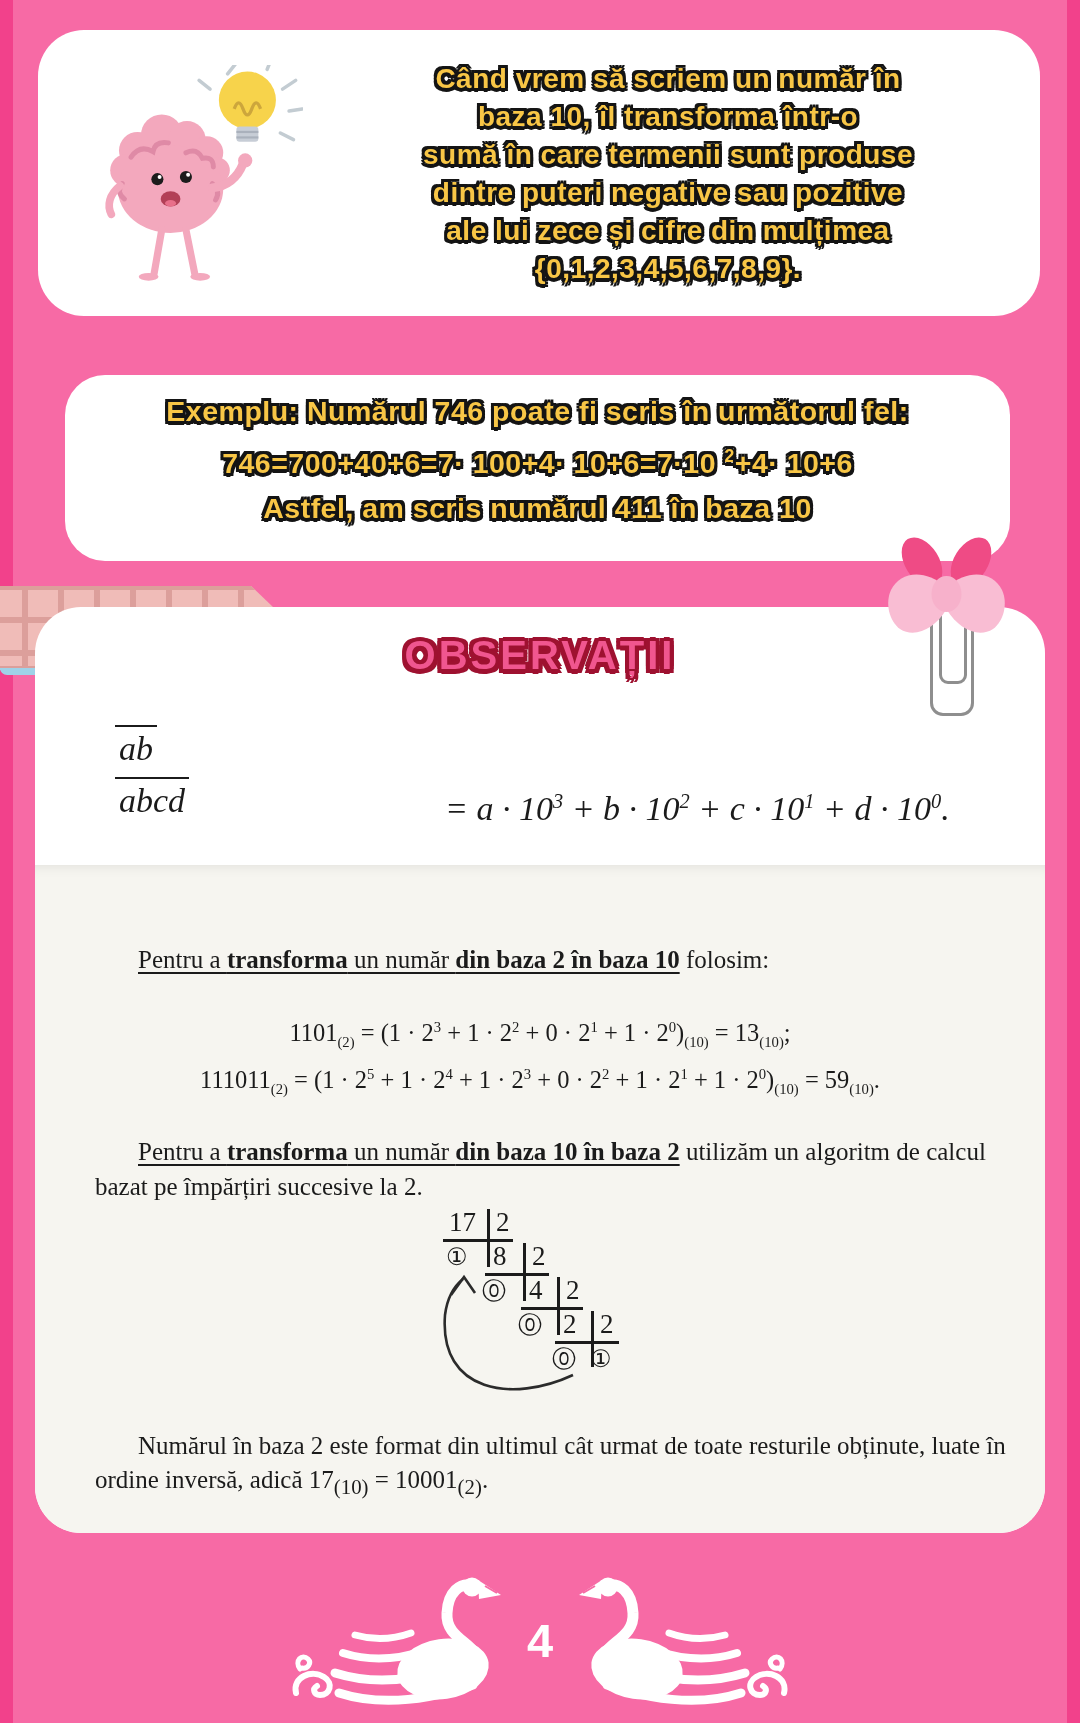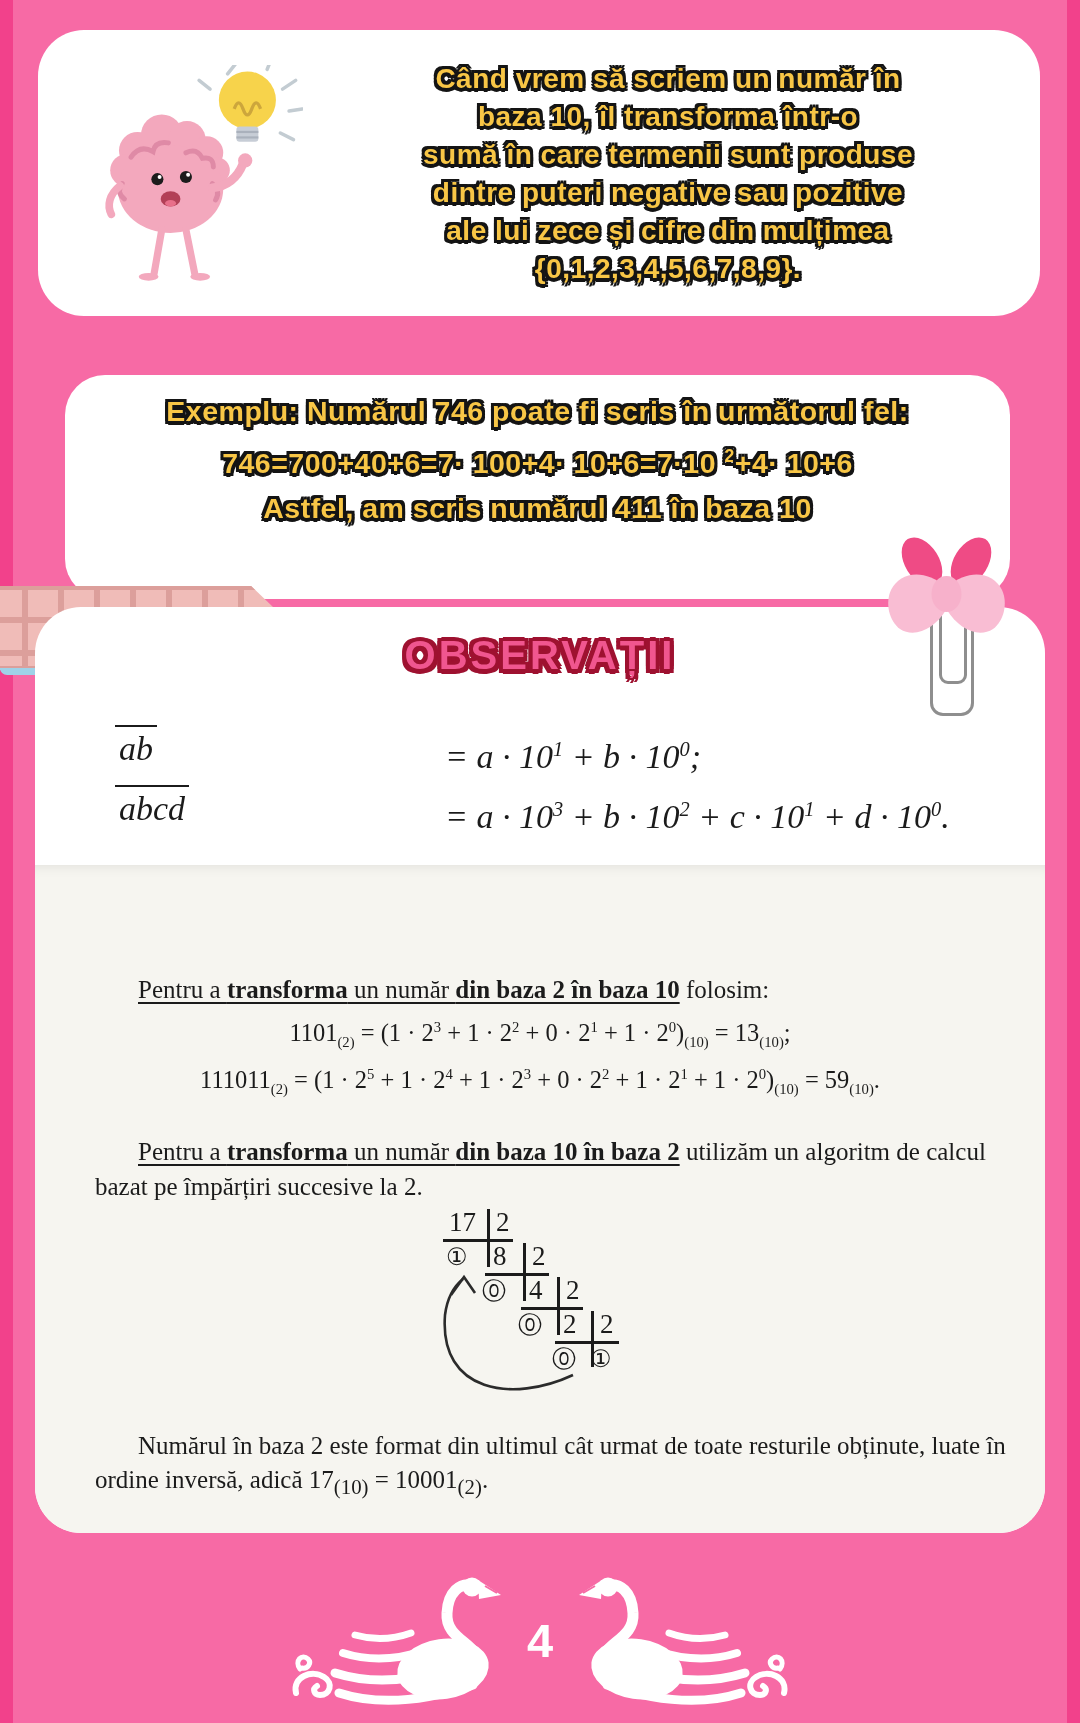--- a/index.html
+++ b/index.html
@@ -111,49 +111,48 @@
     <div class="abs yellow intro-lines" style="left:280px;top:30px;width:700px;">
       <div>Când vrem să scriem un număr în</div>
       <div>baza 10, îl transforma într-o</div>
       <div>sumă în care termenii sunt produse</div>
       <div>dintre puteri negative sau pozitive</div>
       <div>ale lui zece și cifre din mulțimea</div>
       <div>{0,1,2,3,4,5,6,7,8,9}.</div>
     </div>
   </div>
 
-  <div class="card" style="left:65px;top:375px;width:945px;height:224px;border-radius:40px;">
+  <div class="card" style="left:65px;top:375px;width:945px;height:186px;border-radius:40px;">
     <div class="abs yellow ex-lines" style="left:10px;top:14px;width:925px;">
       <div>Exemplu: Numărul 746 poate fi scris în următorul fel:</div>
       <div>746=700+40+6=7· 100+4· 10+6=7·10 <sup>2</sup>+4· 10+6</div>
       <div>Astfel, am scris numărul 411 în baza 10</div>
     </div>
   </div>
 
   <div class="waffle-blue"></div>
   <div class="waffle-blue2"></div>
   <div class="waffle"></div>
 
   <div class="card" style="left:35px;top:607px;width:1010px;height:926px;background:#ffffff;z-index:4;overflow:hidden;">
     <div class="scan" style="left:0;top:258px;width:1010px;height:668px;border-radius:0 0 46px 46px;"></div>
 
     <div class="abs obs-title" style="left:0;top:26px;width:1010px;">OBSERVAȚII</div>
 
     <div class="abs serif" style="left:80px;top:116px;width:860px;">
       <div class="formula-row">
         <div class="formula-lhs"><span class="ovl">ab</span></div>
-        <div class="formula-rhs"> = <i>a</i> · 10<sup>1</sup> + <i>b</i> · 10<sup>0</sup>;</div>
       </div>
       <div class="formula-row">
         <div class="formula-lhs"><span class="ovl">abcd</span></div>
         <div class="formula-rhs"> = <i>a</i> · 10<sup>3</sup> + <i>b</i> · 10<sup>2</sup> + <i>c</i> · 10<sup>1</sup> + <i>d</i> · 10<sup>0</sup>.</div>
       </div>
     </div>
 
-    <p class="abs serif para" style="left:75px;top:366px;width:900px;margin:0;text-indent:28px;">
+    <p class="abs serif para" style="left:75px;top:336px;width:900px;margin:0;text-indent:28px;">
       <span class="u"><span>Pentru a </span><b>transforma</b><span> un număr </span><b>din baza 2 în baza 10</b></span><span> folosim:</span>
     </p>
     <div class="abs serif" style="left:30px;top:404px;width:950px;">
       <div class="eqline">1101<sub>(2)</sub> = (1 · 2<sup>3</sup> + 1 · 2<sup>2</sup> + 0 · 2<sup>1</sup> + 1 · 2<sup>0</sup>)<sub>(10)</sub> = 13<sub>(10)</sub>;</div>
       <div class="eqline">111011<sub>(2)</sub> = (1 · 2<sup>5</sup> + 1 · 2<sup>4</sup> + 1 · 2<sup>3</sup> + 0 · 2<sup>2</sup> + 1 · 2<sup>1</sup> + 1 · 2<sup>0</sup>)<sub>(10)</sub> = 59<sub>(10)</sub>.</div>
     </div>
 
     <p class="abs serif para" style="left:75px;top:528px;width:910px;margin:0;text-indent:28px;">
       <span class="u"><span>Pentru a </span><b>transforma</b><span> un număr </span><b>din baza 10 în baza 2</b></span><span> utilizăm un algoritm de calcul</span>
     </p>

